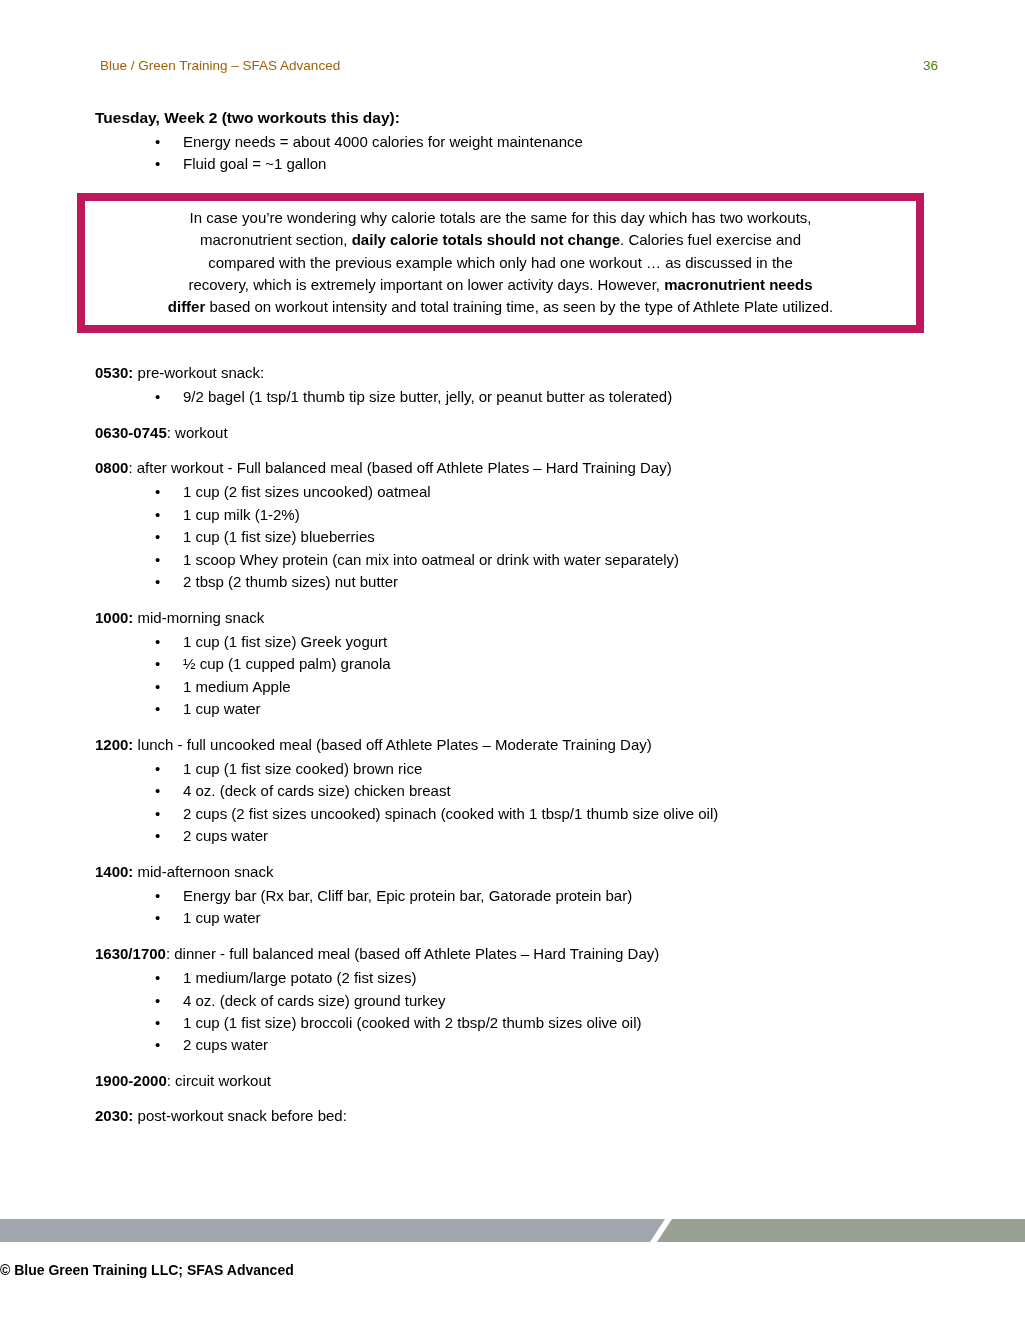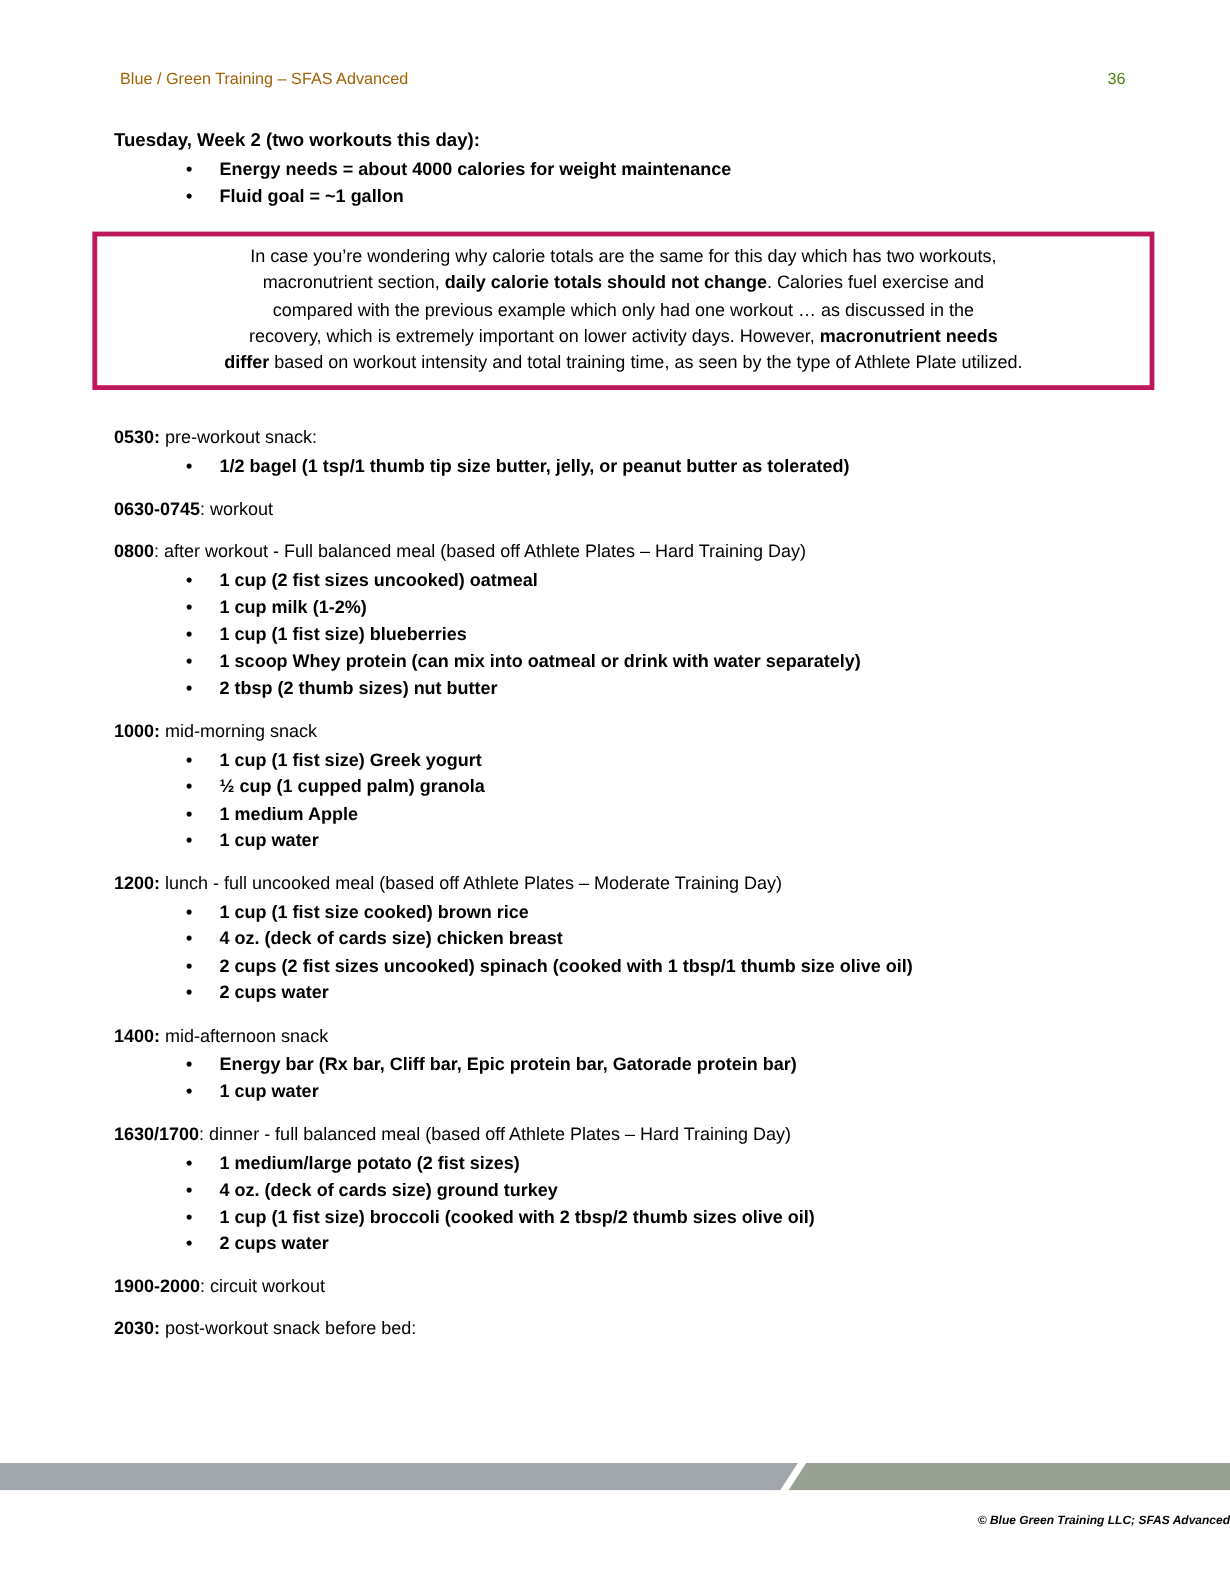--- a/index.html
+++ b/index.html
@@ -12,40 +12,40 @@
     position:absolute;left:100px;top:57px;width:838px;
     display:flex;justify-content:space-between;align-items:flex-start;
     font-size:13.5px;line-height:18px;
   }
   .doc-header .page{color:#4d7c0f;}
   .content{
     position:absolute;left:95px;top:107px;width:831px;
     font-size:15px;line-height:22.4px;
   }
   .intro-title{font-weight:bold;font-size:15.5px;line-height:22px;}
-  ul.bullets{list-style:none;margin:2px 0 0 0;padding:0 0 0 88px;font-weight:bold;}
+  ul.bullets{list-style:none;margin:2px 0 0 0;padding:0 0 0 88px;}
   ul.bullets li{position:relative;line-height:22.4px;}
   ul.bullets li::before{
     content:"\2022";position:absolute;left:-28px;top:0;
     font-size:15px;line-height:22.4px;
   }
   .callout{
-    border:4px solid #be185d;margin:17px 0 0 -18px;width:805px;
-    padding:6px 36px;text-align:center;
+    border:8px solid #be185d;margin:17px 0 0 -18px;width:805px;
+    padding:6px 13px;text-align:center;
   }
   .callout-line{text-align:center;white-space:nowrap;}
   .b{font-weight:bold;}
   .section{margin-top:13px;}
   .section:first-child{margin-top:29px;}
   .justify-line{text-align:justify;text-align-last:justify;}
   .footer-bar{position:absolute;left:0;top:1219px;width:1025px;height:23px;}
   .footer-bar .seg{position:absolute;left:0;top:0;width:100%;height:100%;}
   .footer-text{
     position:absolute;left:0;top:1262px;width:100%;
-    text-align:right;font-weight:bold;font-size:10px;font-style:italic;
+    text-align:left;font-weight:bold;font-size:14px;
   }
 </style>
 </head>
 <body>
 
 <div class="doc-header">
   <span style="color: #a16207;">Blue / Green Training – SFAS Advanced</span>
   <span class="page">36</span>
 </div>
 
@@ -62,21 +62,21 @@
       <div class="callout-line"><span>compared with the previous example which only had one workout … as discussed in the</span></div>
       <div class="callout-line"><span>recovery, which is extremely important on lower activity days. However, </span><span class="b">macronutrient needs</span></div>
       <div class="callout-line"><span class="b">differ</span><span> based on workout intensity and total training time, as seen by the type of Athlete Plate utilized.</span></div>
     </div>
 
   <div>
       <div class="section">
         <div><span class="b">0530:</span><span> pre-workout snack:</span></div>
         <ul class="bullets">
           <li>
-            <div>1/2 bagel (1 tsp/1 thumb tip size butter, jelly, or peanut butter as tolerated)</div>
+            <div>9/2 bagel (1 tsp/1 thumb tip size butter, jelly, or peanut butter as tolerated)</div>
           </li>
         </ul>
       </div>
       <div class="section">
         <div><span class="b">0630-0745</span><span>: workout</span></div>
       </div>
       <div class="section">
         <div><span class="b">0800</span><span>: after workout - Full balanced meal (based off Athlete Plates – Hard Training Day)</span></div>
         <ul class="bullets">
           <li>1 cup (2 fist sizes uncooked) oatmeal</li>

